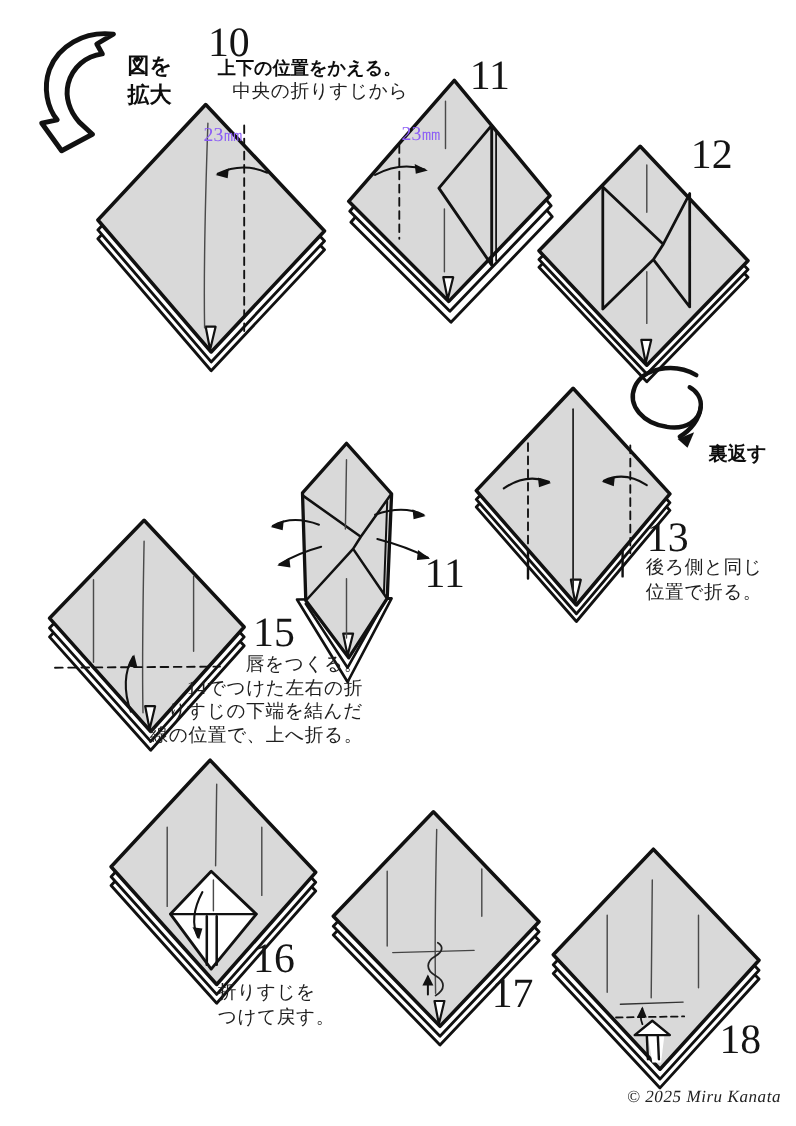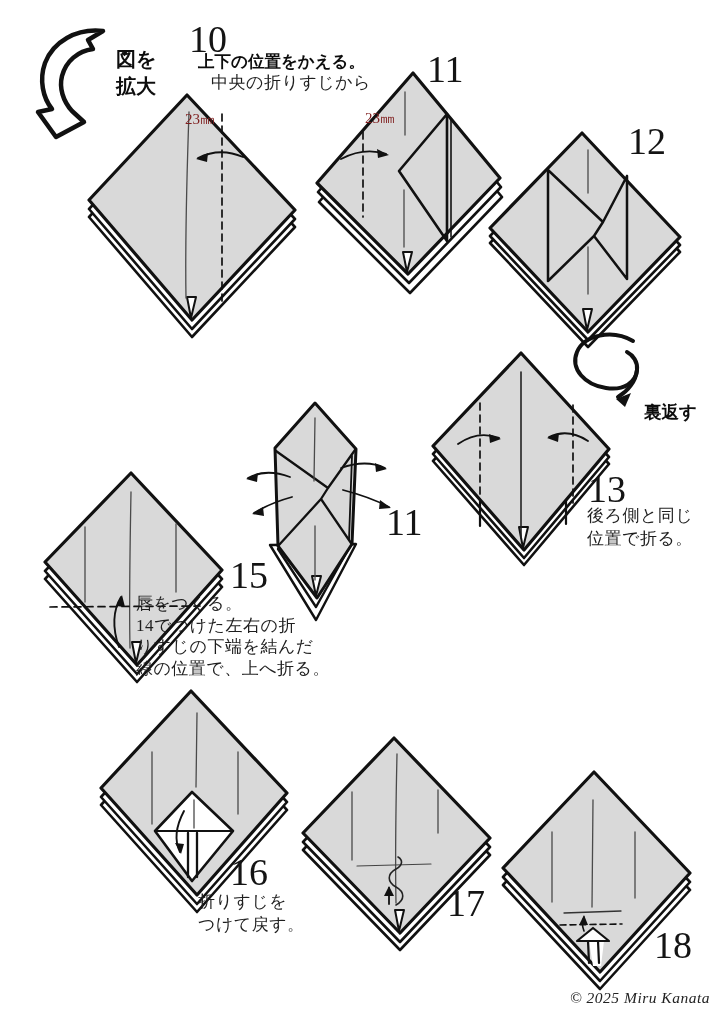--- a/index.html
+++ b/index.html
@@ -3,23 +3,23 @@
 <meta charset="utf-8">
 <style>
   html,body{margin:0;padding:0;background:#fff;}
   .page{position:relative;width:724px;height:1024px;background:#ffffff;overflow:hidden;
         font-family:"Liberation Serif","DejaVu Serif",serif;color:#1a1a1a;}
   .diagrams{position:absolute;left:0;top:0;width:724px;height:1024px;z-index:1;}
   .txt{position:absolute;z-index:2;white-space:nowrap;}
   .num{font-size:38px;line-height:1;color:#141414;}
   .note{font-size:17px;line-height:22px;color:#1e1e1e;letter-spacing:.5px;}
   .note div{white-space:nowrap;}
-  .rnote{}
+  .rnote{text-align:right;}
   .boldjp{font-family:"DejaVu Sans","Liberation Sans",sans-serif;font-weight:700;color:#0d0d0d;}
-  .mm{font-size:15px;color:#7f1d1d;letter-spacing:0;}
+  .mm{font-size:18px;color:#8b5cf6;letter-spacing:0;}
   .copyright{font-size:15.5px;font-style:italic;color:#222;letter-spacing:.5px;}
 </style>
 </head>
 <body>
 
 <div class="page">
 
   <svg class="diagrams" viewBox="0 0 724 1024" fill="none" stroke-linejoin="round" stroke-linecap="round">
 
     <g>

